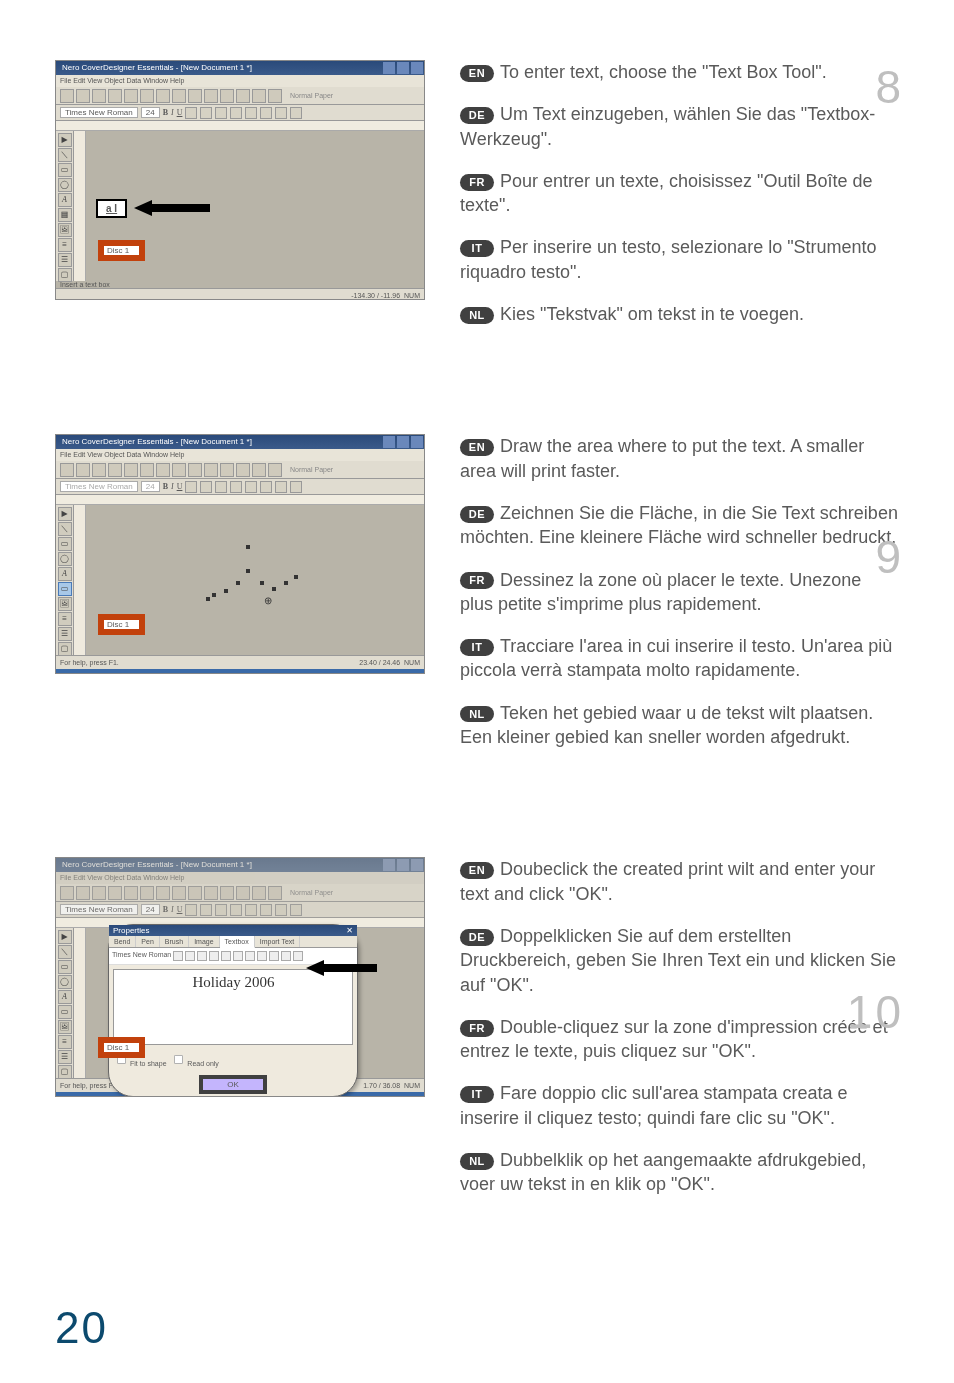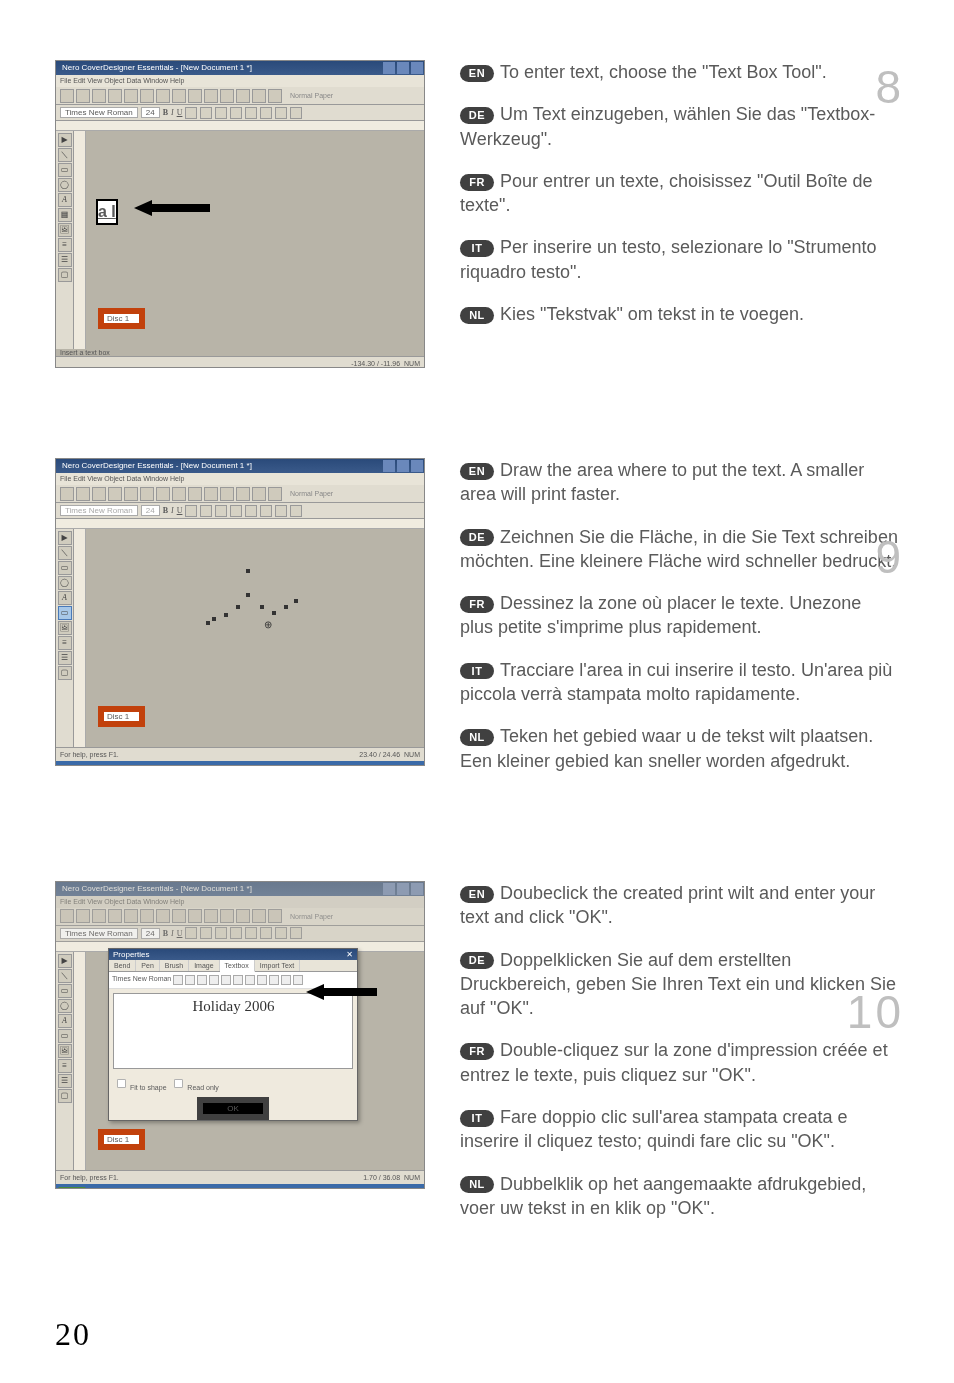--- a/index.html
+++ b/index.html
@@ -17,24 +17,24 @@
     background: #404040;
     color: #fff;
     font-size: 11px;
     font-weight: bold;
     text-align: center;
     border-radius: 10px;
     vertical-align: middle;
     margin-right: 6px;
     letter-spacing: 0.5px;
   }
-  .page-num { position: absolute; left: 55px; bottom: 30px; font-size: 32px; font-weight: 200; color: #000000; letter-spacing: 2px; font-family: Liberation Serif, serif; }
+  .page-num { position: absolute; left: 55px; bottom: 30px; font-size: 44px; font-weight: 200; color: #0c4a6e; letter-spacing: 2px; }
 
   
-  .shot { width: 370px; height: 308px; background: #b8b4a8; border: 1px solid #888; position: relative; overflow: hidden; }
+  .shot { width: 370px; height: 240px; background: #b8b4a8; border: 1px solid #888; position: relative; overflow: hidden; }
   .titlebar { height: 14px; background: linear-gradient(#2a4a7a, #3a5a8a); color: #fff; font-size: 8px; padding-left: 6px; line-height: 14px; display:flex; justify-content:space-between;}
   .titlebar .winbtns { display:flex;} .titlebar .winbtn{width:12px;height:12px;margin:1px;background:#6a88bb;}
   .menubar { height: 12px; background: #e8e4d8; font-size: 7px; color:#555; padding-left:4px; line-height:12px;}
   .toolbar { height: 18px; background: #e0dcd0; border-bottom:1px solid #999; display:flex; align-items:center; gap:2px; padding:0 4px;}
   .toolbar .tbtn { width:14px; height:14px; background:#cfcabc; border:1px solid #999;}
   .toolbar2 { height: 16px; background: #e0dcd0; border-bottom:1px solid #999; display:flex; align-items:center; gap:3px; padding:0 4px; font-size:8px;}
   .toolbar2 .sel{padding:0 4px; background:#fff; border:1px solid #aaa;}
   .toolbar2 .fbtn{width:12px;height:12px;border:1px solid #999;background:#d6d2c4;}
   .ruler { height: 10px; background: #f0ece0; border-bottom:1px solid #aaa;}
   .body { display:flex; height: calc(100% - 70px - 18px); }
@@ -59,23 +59,23 @@
 
   .dialog{position:absolute;background:#efeade;border:1px solid #666;box-shadow:2px 2px 4px rgba(0,0,0,0.3);}
   .dialog .dtitle{background:linear-gradient(#2a4a7a,#3a5a8a);color:#fff;font-size:8px;padding:1px 4px;display:flex;justify-content:space-between;}
   .dialog .tabs{display:flex;font-size:7px;border-bottom:1px solid #999;background:#e8e4d8;}
   .dialog .tab{padding:2px 5px;border-right:1px solid #ccc;color:#555;}
   .dialog .tab.active{background:#fff;border-bottom:1px solid #fff;margin-bottom:-1px;}
   .dialog .drow{display:flex;gap:2px;padding:3px;background:#fff;border-bottom:1px solid #ddd;}
   .dialog .drow .sm{width:10px;height:10px;border:1px solid #aaa;background:#eee;}
   .dialog .textarea{margin:4px;background:#fff;border:1px solid #999;height:76px;position:relative;font-family:serif;}
   .dialog .foot{display:flex;justify-content:space-between;align-items:center;padding:4px 6px;font-size:7px;}
-  .dialog .okbtn{border:6px solid #404040;padding:1px 24px;font-size:8px;background:#000000;}
-
-  .textbox-icon-wrap{position:absolute;border:2px solid #000;padding:2px 0;background:#fff;font-size:16px;font-weight:bold;}
+  .dialog .okbtn{border:4px solid #404040;padding:1px 24px;font-size:8px;background:#c4b5fd;}
+
+  .textbox-icon-wrap{position:absolute;border:2px solid #000;padding:2px 8px;background:#fff;font-size:10px;font-weight:bold;}
   .statusleft{font-size:7px;color:#555;padding-left:4px;}
 </style>
 </head>
 <body>
 
 <div class="page">
 
   <div class="block">
     <span class="step-num" style="top:60px;">8</span>
     <div class="imgcol">
@@ -328,21 +328,21 @@
               <span class="st" style="font-style:italic;font-family:serif;">A</span>
               <span class="st">▭</span>
               <span class="st">🖼</span>
               <span class="st">≡</span>
               <span class="st">☰</span>
               <span class="st">▢</span>
             </div>
           <div class="vruler"></div>
           <div class="canvas">
 
-            <div class="dialog" style="left:22px;top:-4px;width:250px;">
+            <div class="dialog" style="left:22px;top:-4px;width:250px;border-radius:25px;">
               <div class="dtitle">
                   <span>Properties</span>
                   <span>✕</span>
                 </div>
               <div class="tabs">
                 <span class="tab">Bend</span>
                 <span class="tab">Pen</span>
                 <span class="tab">Brush</span>
                 <span class="tab">Image</span>
                 <span class="tab active">Textbox</span>

